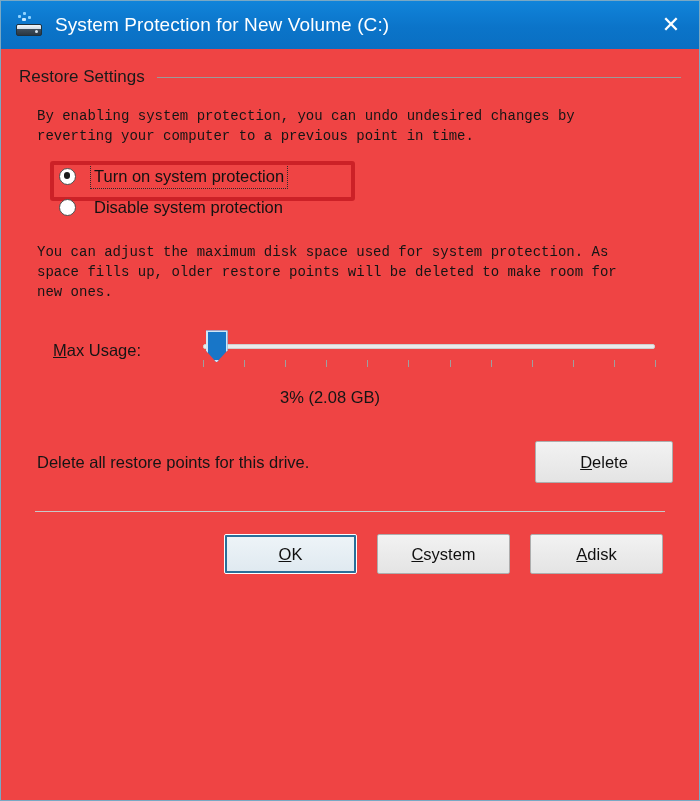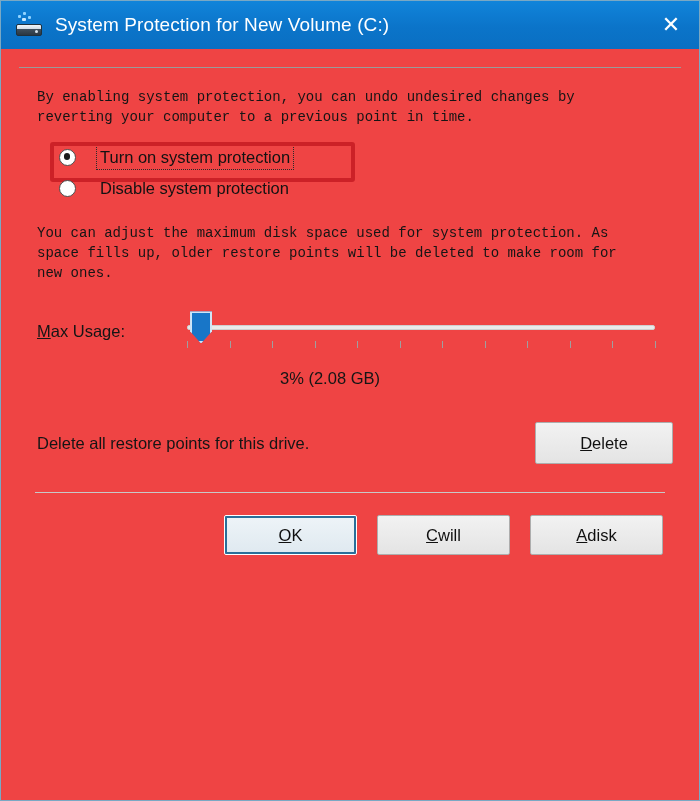--- a/index.html
+++ b/index.html
@@ -134,21 +134,21 @@
   }
 
   
   .radio-area {
     margin: 14px 0 0 0;
     position: relative;
   }
   .radio-row {
     display: flex;
     align-items: center;
-    gap: 22px;
+    gap: 16px;
     padding: 5px 0;
     margin-left: 40px;
     cursor: pointer;
     width: max-content;
   }
   .radio {
     width: 17px;
     height: 17px;
     border-radius: 50%;
     border: 1.6px solid #4d4d4d;
@@ -205,20 +205,21 @@
   .slider-row {
     display: flex;
     align-items: center;
     margin: 26px 0 0 18px;
   }
   .slider-label {
     width: 150px;
     flex: 0 0 auto;
     font-size: 16.5px;
     color: #151515;
+    margin-left: 16px;
   }
   .slider-label u { text-decoration: underline; }
 
   .slider {
     position: relative;
     flex: 1 1 auto;
     height: 44px;
     margin-right: 26px;
   }
   .track {
@@ -334,20 +335,21 @@
         </div>
       <div class="drive"></div>
     </div>
     <div class="title-text">System Protection for New Volume (C:)</div>
     <div class="close-btn">✕</div>
   </div>
 
   <div class="content">
 
     <div class="group-header">
+      <span class="label">Restore Settings</span>
       <span class="rule"></span>
     </div>
 
     <p class="para">By enabling system protection, you can undo undesired changes by reverting your computer to a previous point in time.</p>
 
     <div class="radio-area">
       <div class="highlight-box"></div>
 
       <div class="radio-row">
         <span class="radio checked"></span>
@@ -398,21 +400,21 @@
 
     <div class="footer-rule"></div>
 
     <div class="button-bar">
       <button class="btn btn-bottom btn-default">
           <u>O</u>
           <span>K</span>
         </button>
       <button class="btn btn-bottom">
           <u>C</u>
-          <span>will</span>
+          <span>system</span>
         </button>
       <button class="btn btn-bottom">
           <u>A</u>
           <span>disk</span>
         </button>
     </div>
 
   </div>
 </div>
 

